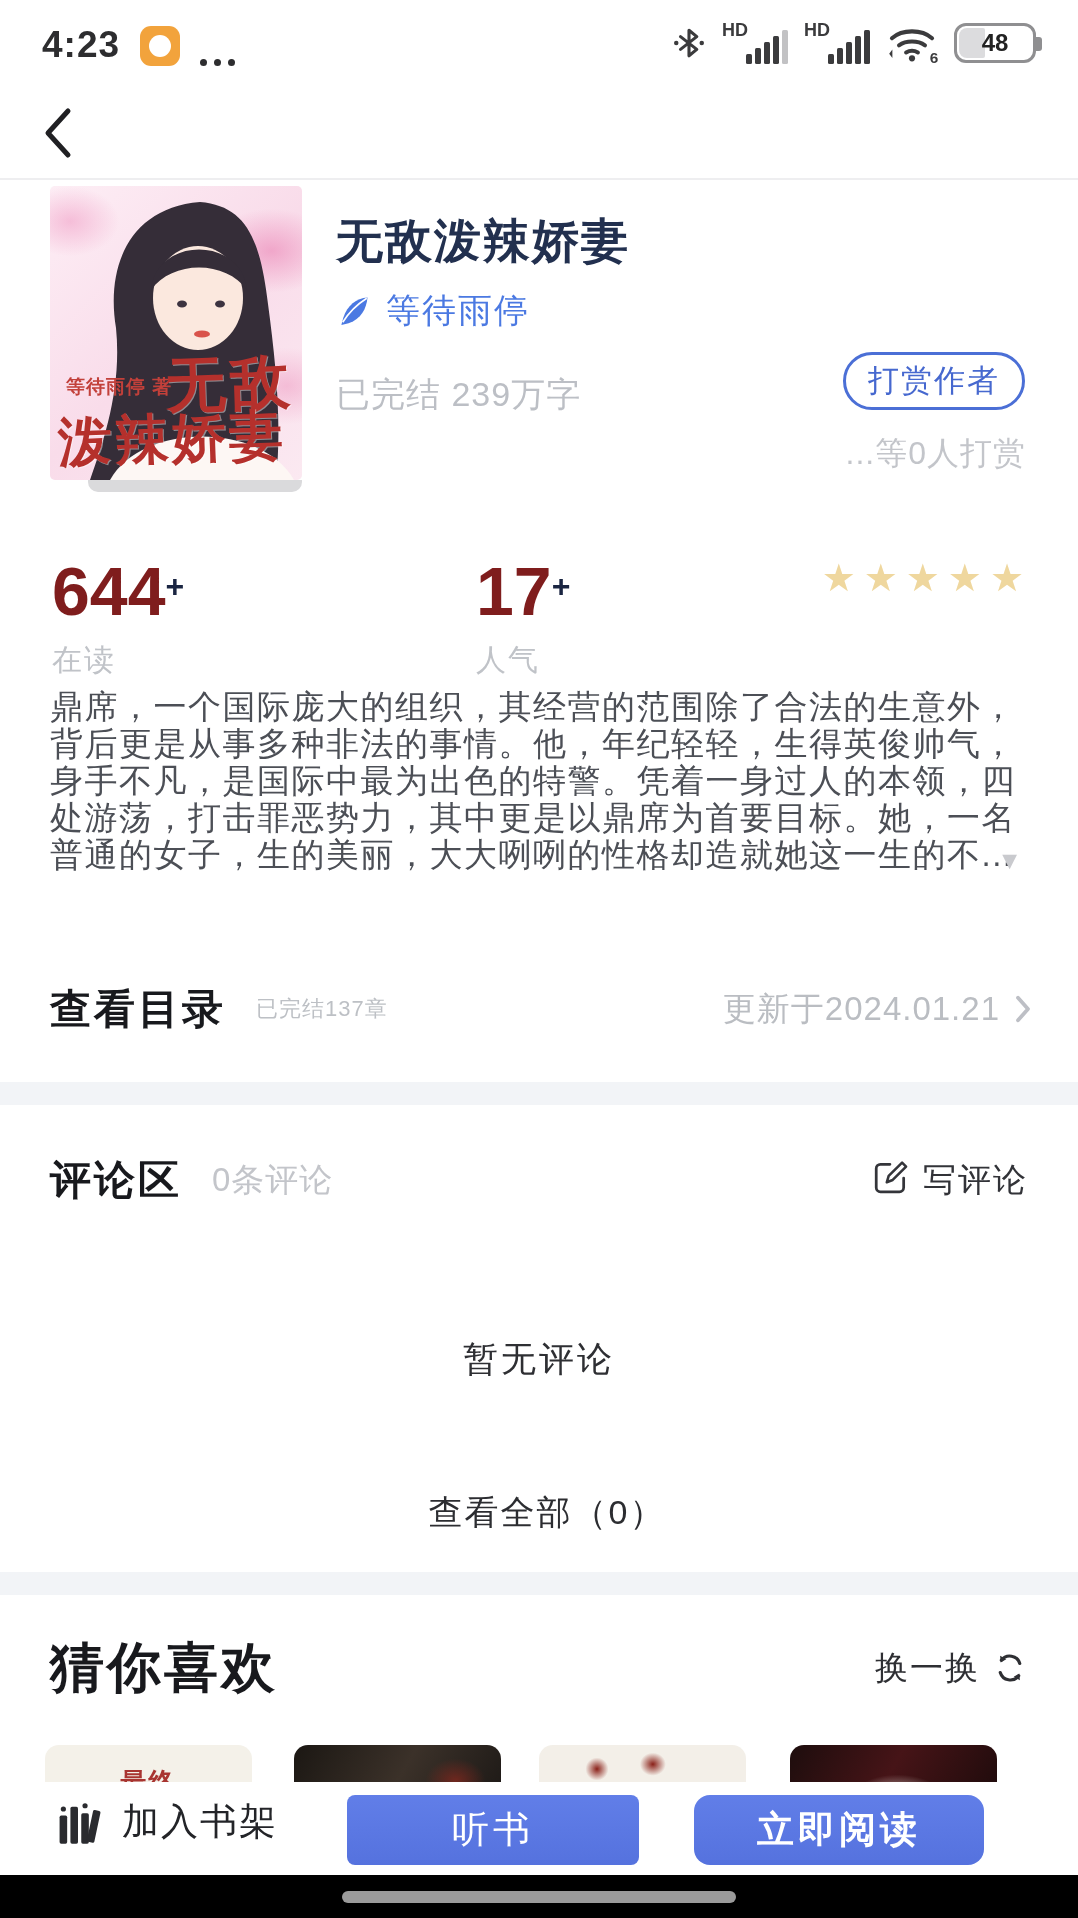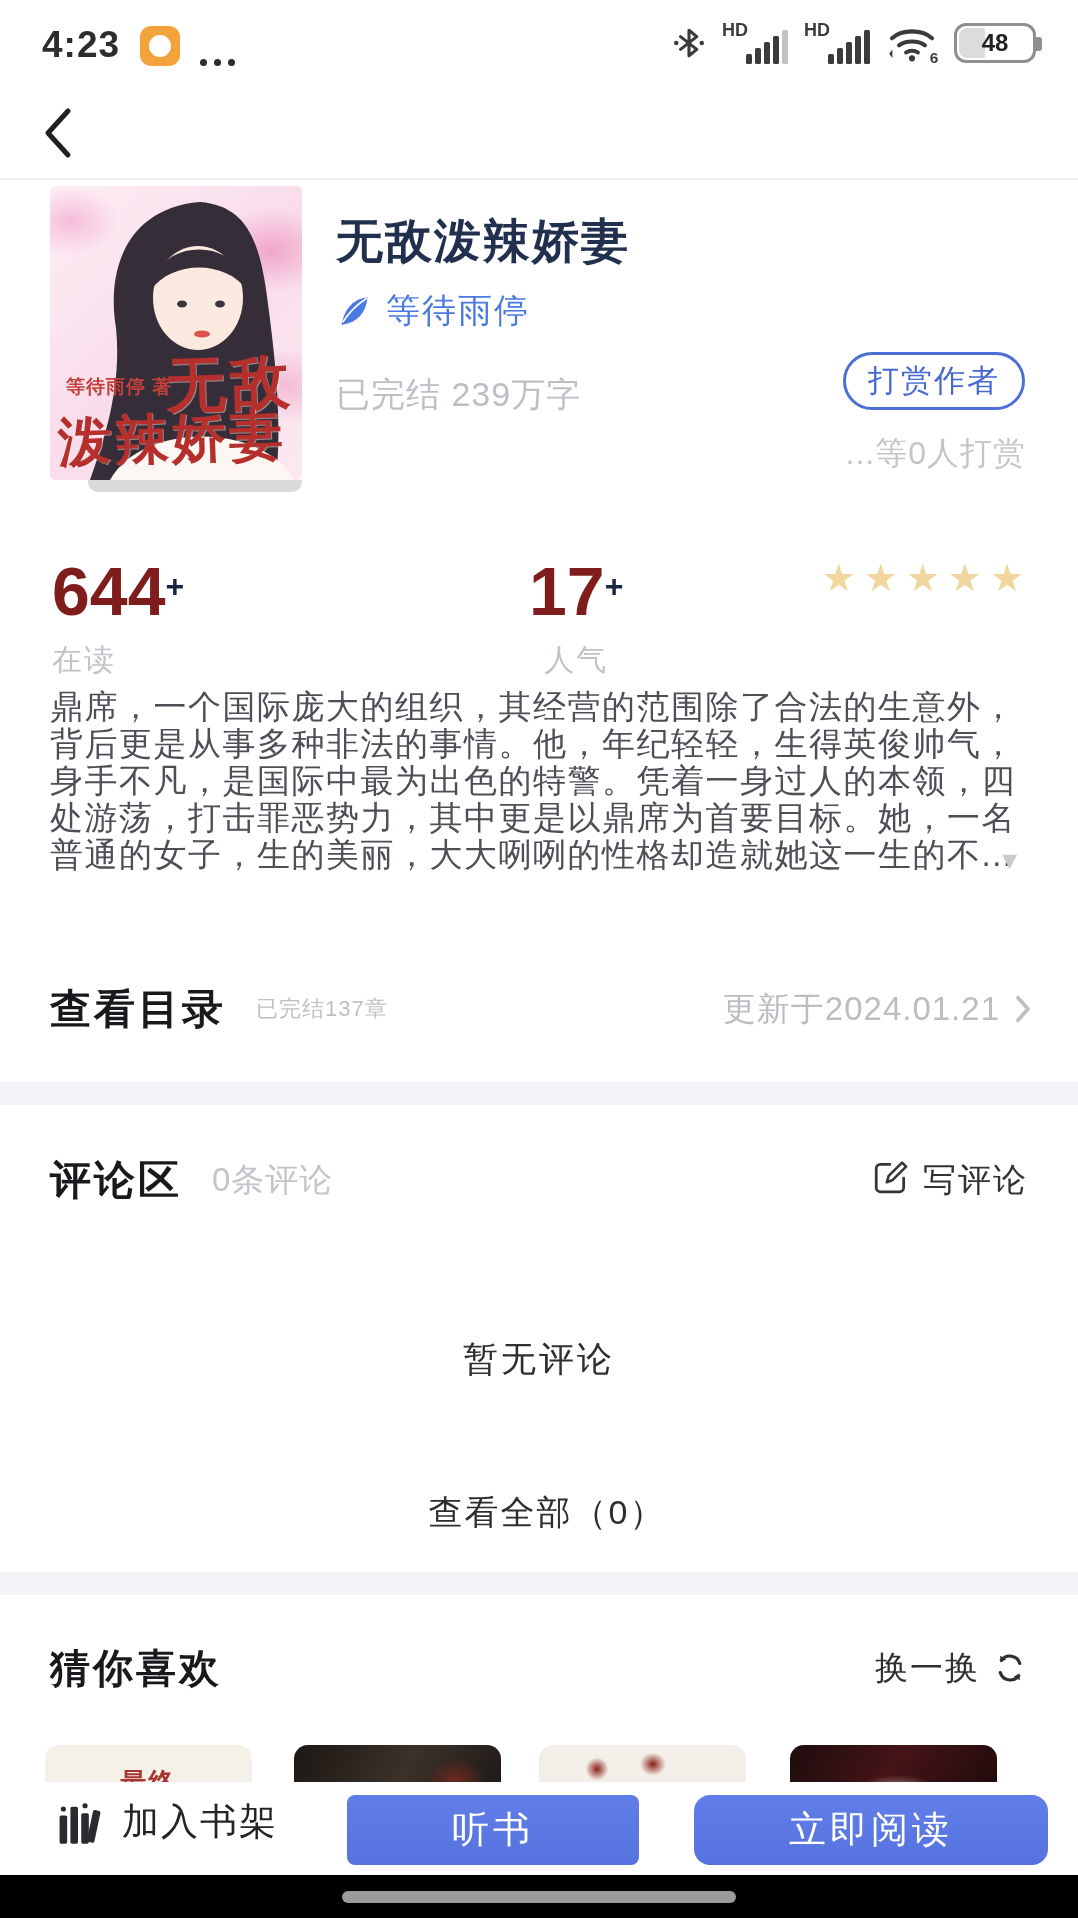--- a/index.html
+++ b/index.html
@@ -51,21 +51,21 @@
   .reward-btn{position:absolute;left:843px;top:352px;width:182px;height:58px;border:3px solid #4b6fd6;border-radius:30px;background:#fff;
     display:flex;align-items:center;justify-content:center;font-size:31px;color:#4668cf;box-sizing:border-box;letter-spacing:2px;}
   .reward-note{position:absolute;right:52px;top:432px;font-size:32px;color:#c3c5ca;letter-spacing:1px;}
 
   
   .stat{position:absolute;top:552px;}
   .stat .num{font-size:68px;font-weight:700;color:#7f1d1d;}
   .stat sup{font-size:32px;font-weight:700;color:#1a2542;vertical-align:18px;}
   .stat .lbl{margin-top:10px;font-size:30px;color:#c0c3c8;letter-spacing:2px;}
   .stat-reading{left:52px;}
-  .stat-pop{left:529px;text-align:center;}
+  .stat-pop{left:476px;}
   .stars{position:absolute;right:46px;top:556px;font-size:38px;color:#efd79e;letter-spacing:8px;white-space:nowrap;}
 
   
   .desc{position:absolute;left:50px;top:688px;width:980px;}
   .desc .line{font-size:33px;line-height:37px;color:#4c4f56;white-space:nowrap;letter-spacing:1.5px;}
   .desc-expand{position:absolute;right:56px;top:846px;font-size:25px;color:#c9cace;}
 
   
   .catalog{position:absolute;left:50px;right:46px;top:982px;height:54px;display:flex;align-items:center;}
   .catalog-title{font-size:41px;font-weight:700;color:#18191d;letter-spacing:3px;}
@@ -79,21 +79,21 @@
   
   .comments-head{position:absolute;left:50px;right:50px;top:1154px;height:52px;display:flex;align-items:center;}
   .comments-title{font-size:41px;font-weight:700;color:#18191d;letter-spacing:3px;}
   .comments-count{margin-left:30px;font-size:33px;color:#c3c5ca;letter-spacing:1px;}
   .write-btn{margin-left:auto;display:flex;gap:13px;font-size:33px;color:#323338;letter-spacing:2px;}
   .comments-empty{position:absolute;left:0;right:0;top:1336px;text-align:center;font-size:35px;color:#2e2f33;letter-spacing:3px;}
   .view-all{position:absolute;left:0;right:0;top:1490px;text-align:center;font-size:34px;color:#2c2d31;letter-spacing:2px;padding-left:16px;}
 
   
   .rec-head{position:absolute;left:50px;right:50px;top:1642px;height:52px;display:flex;align-items:center;}
-  .rec-title{font-size:40px;font-weight:700;color:#18191d;letter-spacing:3px;}
+  .rec-title{font-size:54px;font-weight:700;color:#18191d;letter-spacing:3px;}
   .rec-refresh{margin-left:auto;display:flex;align-items:center;gap:12px;font-size:33px;color:#2e2f33;letter-spacing:2px;}
   .thumbs{position:absolute;left:0;top:1745px;}
   .thumb{position:absolute;top:0;width:207px;height:120px;border-radius:14px;overflow:hidden;}
   .thumb1{left:45px;background:#f4f1e9;}
   .thumb1 .t1-text{position:absolute;left:0;right:0;top:20px;text-align:center;font-size:26px;color:#a83430;letter-spacing:2px;font-weight:600;}
   .thumb2{left:294px;background:
       radial-gradient(55px 38px at 38% 70%, rgba(235,185,95,.85), transparent 72%),
       radial-gradient(40px 30px at 78% 30%, rgba(140,40,30,.7), transparent 75%),
       linear-gradient(120deg,#1b1713,#3b3129 45%,#131110);}
   .thumb3{left:539px;background:
@@ -109,21 +109,21 @@
       radial-gradient(60px 45px at 40% 60%, rgba(170,50,45,.65), transparent 75%),
       linear-gradient(120deg,#1d0d0d,#461417 42%,#120808);}
 
   
   .bottom-bar{position:absolute;left:0;right:0;top:1782px;height:93px;background:#ffffff;}
   .shelf{position:absolute;left:52px;top:14px;display:flex;align-items:center;gap:18px;}
   .shelf-label{font-size:37px;color:#232428;letter-spacing:2px;}
   .btn{position:absolute;top:13px;height:70px;border-radius:16px;background:linear-gradient(180deg,#617ee8,#5572de);
        display:flex;align-items:center;justify-content:center;color:#ffffff;font-size:37px;letter-spacing:4px;}
   .btn-listen{left:347px;width:292px;border-radius:8px;}
-  .btn-read{left:694px;width:354px;}
+  .btn-read{left:694px;width:290px;font-weight:bold;}
 
   .home-bar{position:absolute;left:0;right:0;top:1875px;height:43px;background:#000;}
   .home-indicator{position:absolute;left:342px;top:16px;width:394px;height:12px;border-radius:6px;background:#9b9b9b;}
 </style>
 </head>
 <body>
 
 <div class="screen">
 
   <div class="status-bar">

